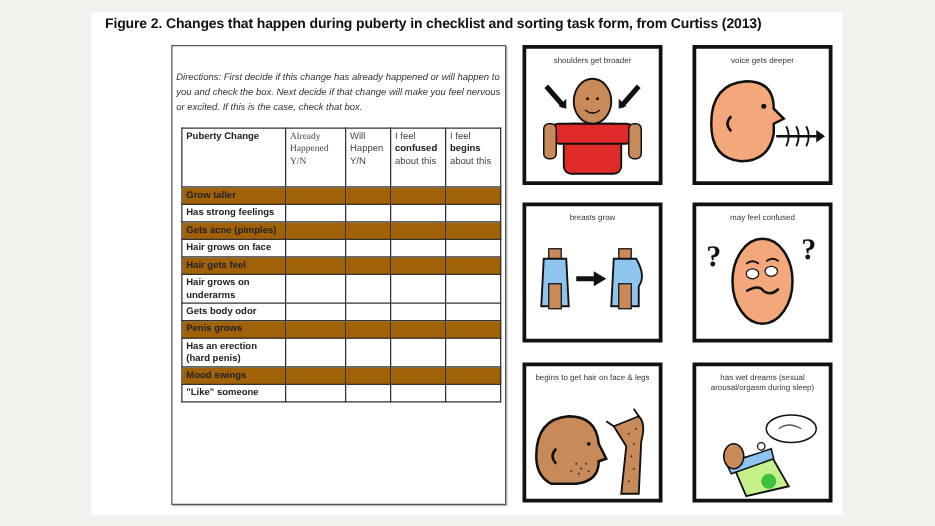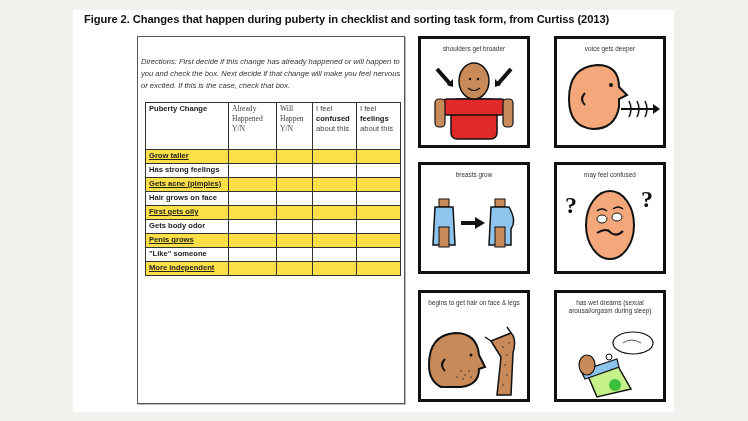--- a/index.html
+++ b/index.html
@@ -6,43 +6,43 @@
   body { width:748px; height:421px; background:#f1f2ee; position:relative; overflow:hidden; font-family:"Liberation Sans", sans-serif; }
   .page { position:absolute; left:73px; top:10px; width:601px; height:402px; background:#ffffff; }
   .fig-title { position:absolute; left:84px; top:13px; font-size:11.2px; font-weight:bold; color:#111; letter-spacing:-0.1px; white-space:nowrap; }
   .form-box { position:absolute; left:137px; top:36px; width:268px; height:368px; border:1px solid #555; box-sizing:border-box; background:#fff; box-shadow:1px 1px 0 #bbb; }
   .directions { position:absolute; left:141px; top:56px; width:262px; font-size:7.6px; line-height:12px; font-style:italic; color:#333; }
   table.checklist { position:absolute; left:145px; top:102px; border-collapse:collapse; font-size:7.6px; color:#333; }
   table.checklist td, table.checklist th { border:1px solid #333; padding:1px 3px; vertical-align:top; text-align:left; font-weight:normal; line-height:10px; }
   table.checklist th { height:44px; color:#444; }
   table.checklist th.first { font-weight:bold; color:#222; }
   table.checklist td.label { font-weight:bold; color:#222; }
-  table.checklist tr.shade td { background:#fde047;text-decoration:underline; }
-  .col0 { width:76px;margin-top:21px; } .col1 { width:41px;font-family:Liberation Serif, serif; } .col2 { width:29px;font-family:Liberation Serif, serif; } .col3 { width:37px; } .col4 { width:37px; }
+  table.checklist tr.shade td { background:#a16207; }
+  .col0 { width:76px;margin-top:21px; } .col1 { width:41px;font-family:Liberation Serif, serif; } .col2 { width:29px; } .col3 { width:37px; } .col4 { width:37px; }
   .card { position:absolute; width:112px; height:112px; border:3px solid #111; box-sizing:border-box; background:#fff; }
   .card-label { position:absolute; left:0; right:0; top:6px; text-align:center; font-size:6.4px; line-height:8px; color:#333; }
   .card svg { position:absolute; left:0; top:0; }
 </style>
 </head>
 <body>
 
 <div class="page"></div>
 <div class="fig-title">Figure 2.  Changes that happen during puberty in checklist and sorting task form, from Curtiss (2013)</div>
 
 <div class="form-box"></div>
 <div class="directions">Directions: First decide if this change has already happened or will happen to you and check the box.  Next decide if that change will make you feel nervous or excited.  If this is the case, check that box.</div>
 
 <table class="checklist">
   <thead>
     <tr>
       <th class="first col0">Puberty Change</th>
       <th class="col1">Already Happened Y/N</th>
       <th class="col2">Will Happen Y/N</th>
       <th class="col3"><span>I feel</span><br><b style="color:#222">confused</b><br><span>about this</span></th>
-      <th class="col4"><span>I feel</span><br><b style="color:#222">feelings</b><br><span>about this</span></th>
+      <th class="col4"><span>I feel</span><br><b style="color:#222">begins</b><br><span>about this</span></th>
     </tr>
   </thead>
   <tbody id="rows">
       <tr class="shade">
         <td class="label">Grow taller</td>
         <td style="height: 11px;"></td>
         <td style="height: 11px;"></td>
         <td style="height: 11px;"></td>
         <td style="height: 11px;"></td>
       </tr>
@@ -61,49 +61,63 @@
         <td style="height: 11px;"></td>
       </tr>
       <tr>
         <td class="label">Hair grows on face</td>
         <td style="height: 11px;"></td>
         <td style="height: 11px;"></td>
         <td style="height: 11px;"></td>
         <td style="height: 11px;"></td>
       </tr>
       <tr class="shade">
-        <td class="label">First gets oily</td>
-        <td style="height: 11px;"></td>
-        <td style="height: 11px;"></td>
-        <td style="height: 11px;"></td>
-        <td style="height: 11px;"></td>
+        <td class="label">Hair gets feel</td>
+        <td style="height: 11px;"></td>
+        <td style="height: 11px;"></td>
+        <td style="height: 11px;"></td>
+        <td style="height: 11px;"></td>
+      </tr>
+      <tr>
+        <td class="label">Hair grows on underarms</td>
+        <td style="height: 20px;"></td>
+        <td style="height: 20px;"></td>
+        <td style="height: 20px;"></td>
+        <td style="height: 20px;"></td>
       </tr>
       <tr>
         <td class="label">Gets body odor</td>
         <td style="height: 11px;"></td>
         <td style="height: 11px;"></td>
         <td style="height: 11px;"></td>
         <td style="height: 11px;"></td>
       </tr>
       <tr class="shade">
         <td class="label">Penis grows</td>
         <td style="height: 11px;"></td>
         <td style="height: 11px;"></td>
         <td style="height: 11px;"></td>
         <td style="height: 11px;"></td>
       </tr>
       <tr>
+        <td class="label">Has an erection (hard penis)</td>
+        <td style="height: 20px;"></td>
+        <td style="height: 20px;"></td>
+        <td style="height: 20px;"></td>
+        <td style="height: 20px;"></td>
+      </tr>
+      <tr class="shade">
+        <td class="label">Mood swings</td>
+        <td style="height: 11px;"></td>
+        <td style="height: 11px;"></td>
+        <td style="height: 11px;"></td>
+        <td style="height: 11px;"></td>
+      </tr>
+      <tr>
         <td class="label">"Like" someone</td>
-        <td style="height: 11px;"></td>
-        <td style="height: 11px;"></td>
-        <td style="height: 11px;"></td>
-        <td style="height: 11px;"></td>
-      </tr>
-      <tr class="shade">
-        <td class="label">More independent</td>
         <td style="height: 11px;"></td>
         <td style="height: 11px;"></td>
         <td style="height: 11px;"></td>
         <td style="height: 11px;"></td>
       </tr>
     </tbody>
 </table>
 
 <div class="card" style="left:418px;top:36px;">
   <svg width="106" height="106" viewBox="0 0 106 106">

